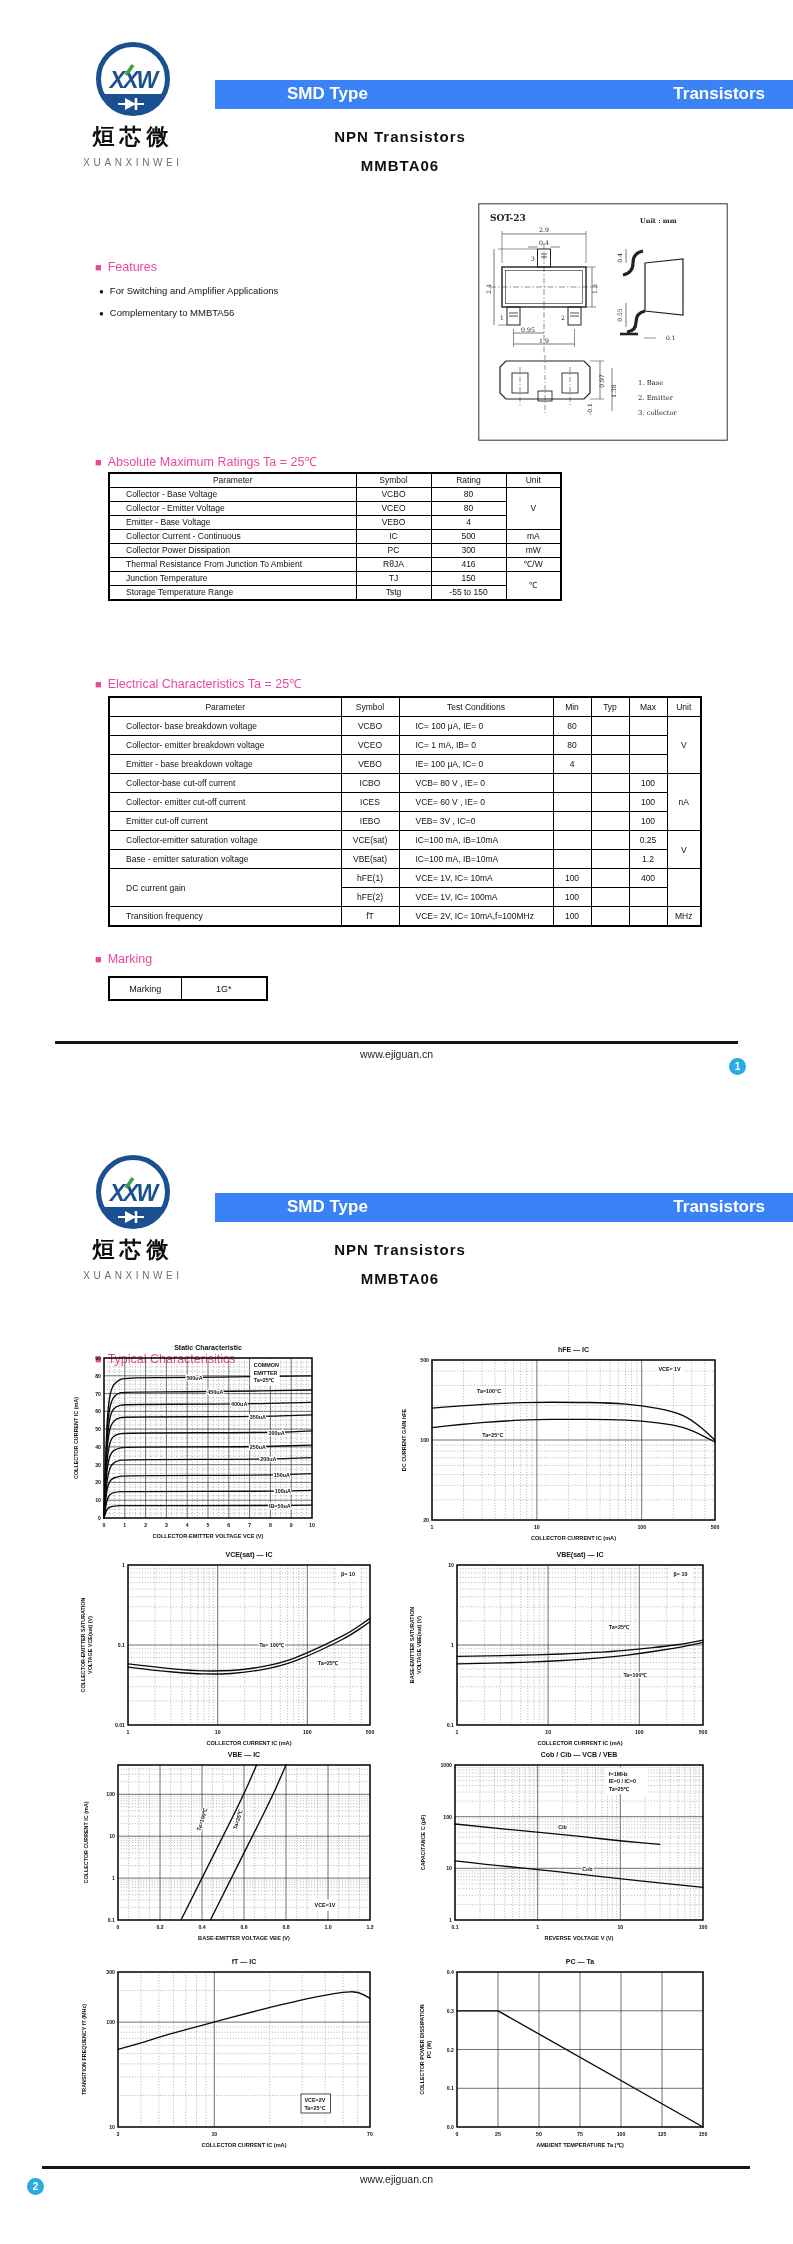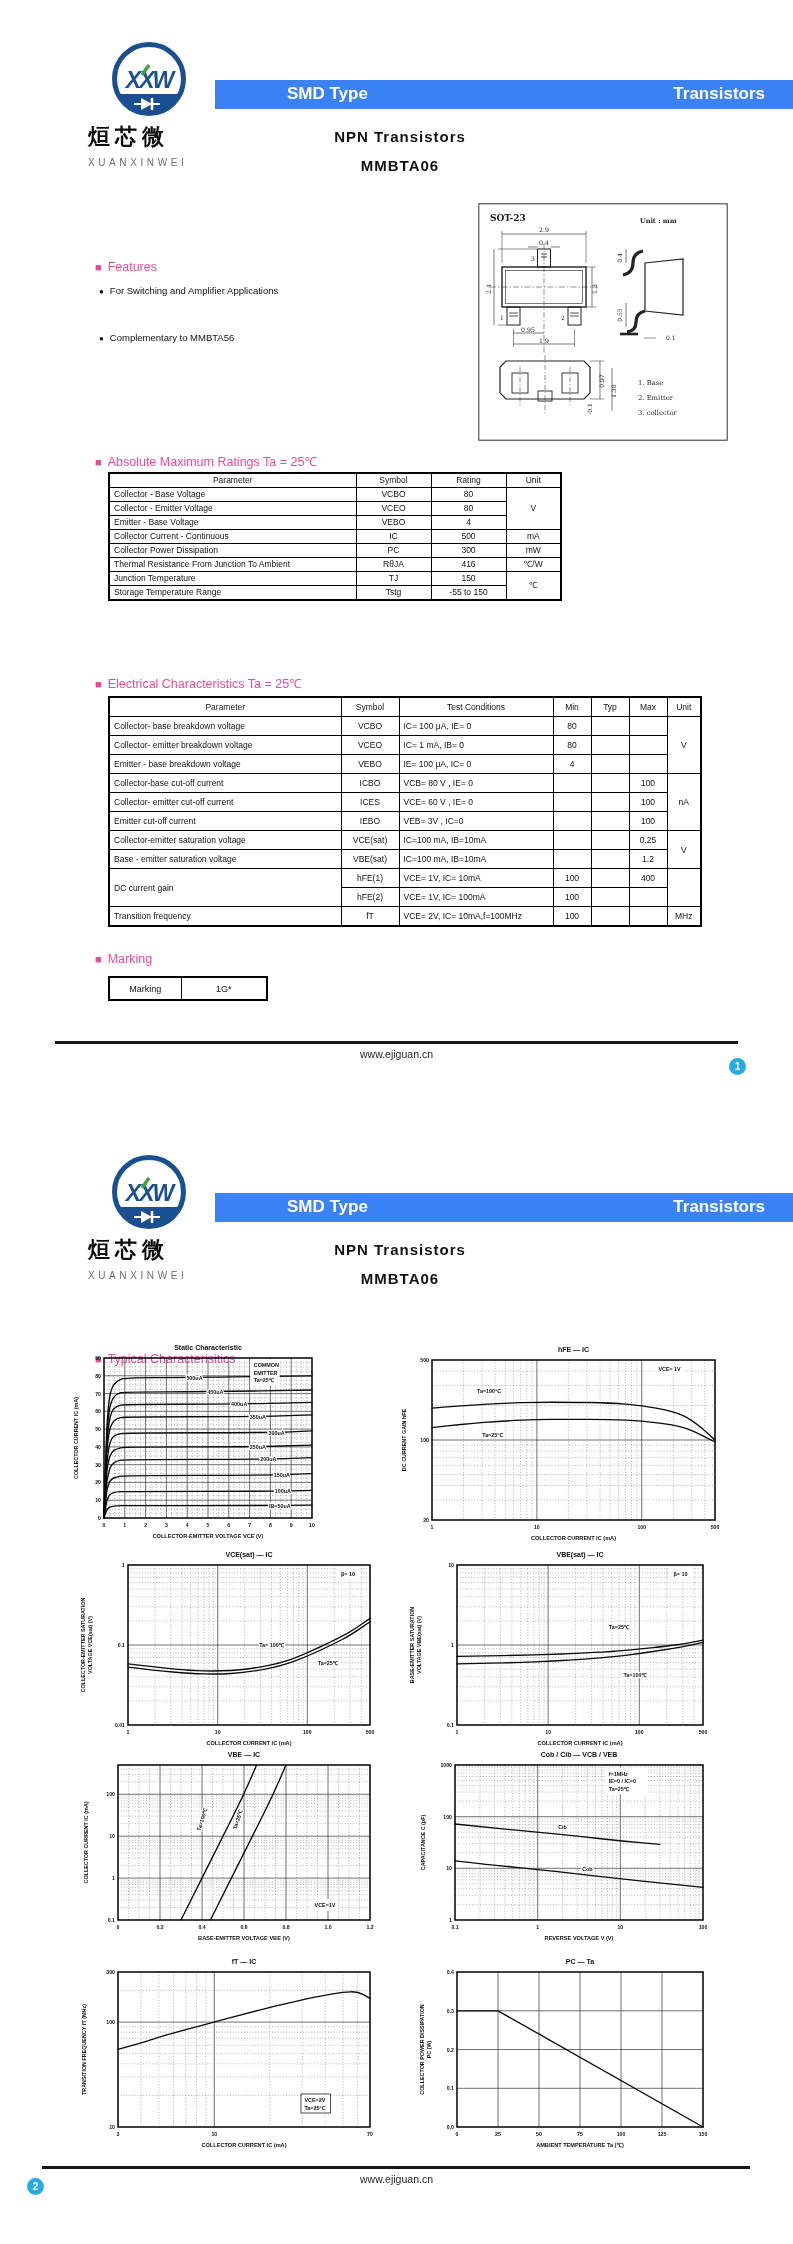--- a/index.html
+++ b/index.html
@@ -1,37 +1,37 @@
 <!DOCTYPE html>
 <html><head>
 <meta charset="utf-8">
 <style>
   html,body{margin:0;padding:0;background:#fff;}
   body{width:793px;height:2244px;position:relative;overflow:hidden;
        font-family:"Liberation Sans",sans-serif;color:#111;}
   
-  .logo{position:absolute;left:88px;width:122px;}
+  .logo{position:absolute;left:72px;width:122px;text-align:center;}
   .logo-cn{font-size:22px;font-weight:bold;letter-spacing:5px;color:#0d0d0d;line-height:38px;margin-top:2px;white-space:nowrap;}
   .logo-en{font-size:10px;letter-spacing:3.6px;color:#6e6e6e;margin-top:1px;white-space:nowrap;}
   
   .bar{position:absolute;left:215px;width:578px;height:29px;background:#3b82f6;}
   .bar span{position:absolute;top:4px;color:#fff;font-size:17px;font-weight:bold;}
   .bar .bl{left:72px;}
   .bar .br{right:28px;}
   .ptitle{position:absolute;left:200px;width:400px;text-align:center;font-size:15px;font-weight:bold;letter-spacing:1px;}
   
   .h{position:absolute;left:95px;font-size:12.5px;color:#ec4899;white-space:nowrap;}
   .h .sq{font-size:11px;margin-right:6px;}
   .feat{position:absolute;left:99px;font-size:9.5px;white-space:nowrap;}
   .feat .b{font-size:8px;margin-right:6px;}
   
   table.tbl{position:absolute;border-collapse:collapse;border:2px solid #000;table-layout:fixed;}
   .tbl td,.tbl th{border:1px solid #000;font-size:8.5px;font-weight:normal;text-align:center;
        padding:0 2px;overflow:hidden;white-space:nowrap;}
-  .tbl .p{text-align:left;padding-left:4px;}
+  .tbl .p{text-align:left;padding-left:16px;}
   .abs-t td,.abs-t th{height:13px;line-height:11px;}
   .elec-t td,.elec-t th{height:18px;line-height:12px;}
   .mark-t td{height:21px;font-size:9px;}
   
   .fline{position:absolute;height:3px;background:#161616;}
   .furl{position:absolute;left:0;width:793px;text-align:center;font-size:10.5px;color:#222;}
   .badge{position:absolute;width:17px;height:17px;border-radius:50%;background:#29ABE2;color:#fff;
          font-size:10px;font-weight:bold;text-align:center;line-height:17px;}
   svg{position:absolute;overflow:visible;}
   svg text{font-family:"Liberation Sans",sans-serif;}
@@ -58,21 +58,21 @@
 
   <div class="bar" style="top:80px;">
     <span class="bl">SMD Type</span>
     <span class="br">Transistors</span>
   </div>
   <div class="ptitle" style="top:128px;">NPN  Transistors</div>
   <div class="ptitle" style="top:157px;">MMBTA06</div>
 
   <div class="h" style="top:260px;"><span class="sq">■</span><span>Features</span></div>
   <div class="feat" style="top:285px;"><span class="b">●</span><span>For Switching and Amplifier Applications</span></div>
-  <div class="feat" style="top:307px;margin-top:25px;"><span class="b">●</span><span>Complementary to MMBTA56</span></div>
+  <div class="feat" style="top:307px;"><span class="b">●</span><span>Complementary to MMBTA56</span></div>
 
   <svg class="pkg" style="left:478px;top:203px;" width="250" height="238" viewBox="0 0 250 238">
     <rect x="0.8" y="0.8" width="248.4" height="236.4" fill="none" stroke="#333" stroke-width="1"></rect>
     <text x="12" y="18" font-size="9" font-weight="bold">SOT-23</text>
     <text x="162" y="20" font-size="6.5" font-weight="bold">Unit : mm</text>
 
     <g stroke="#222" fill="none">
       <rect x="24" y="64" width="84" height="40" stroke-width="1.4"></rect>
       <rect x="27.5" y="67.5" width="77" height="33" stroke-width="0.6"></rect>
       <rect x="59.5" y="46" width="13" height="18" stroke-width="1"></rect>

